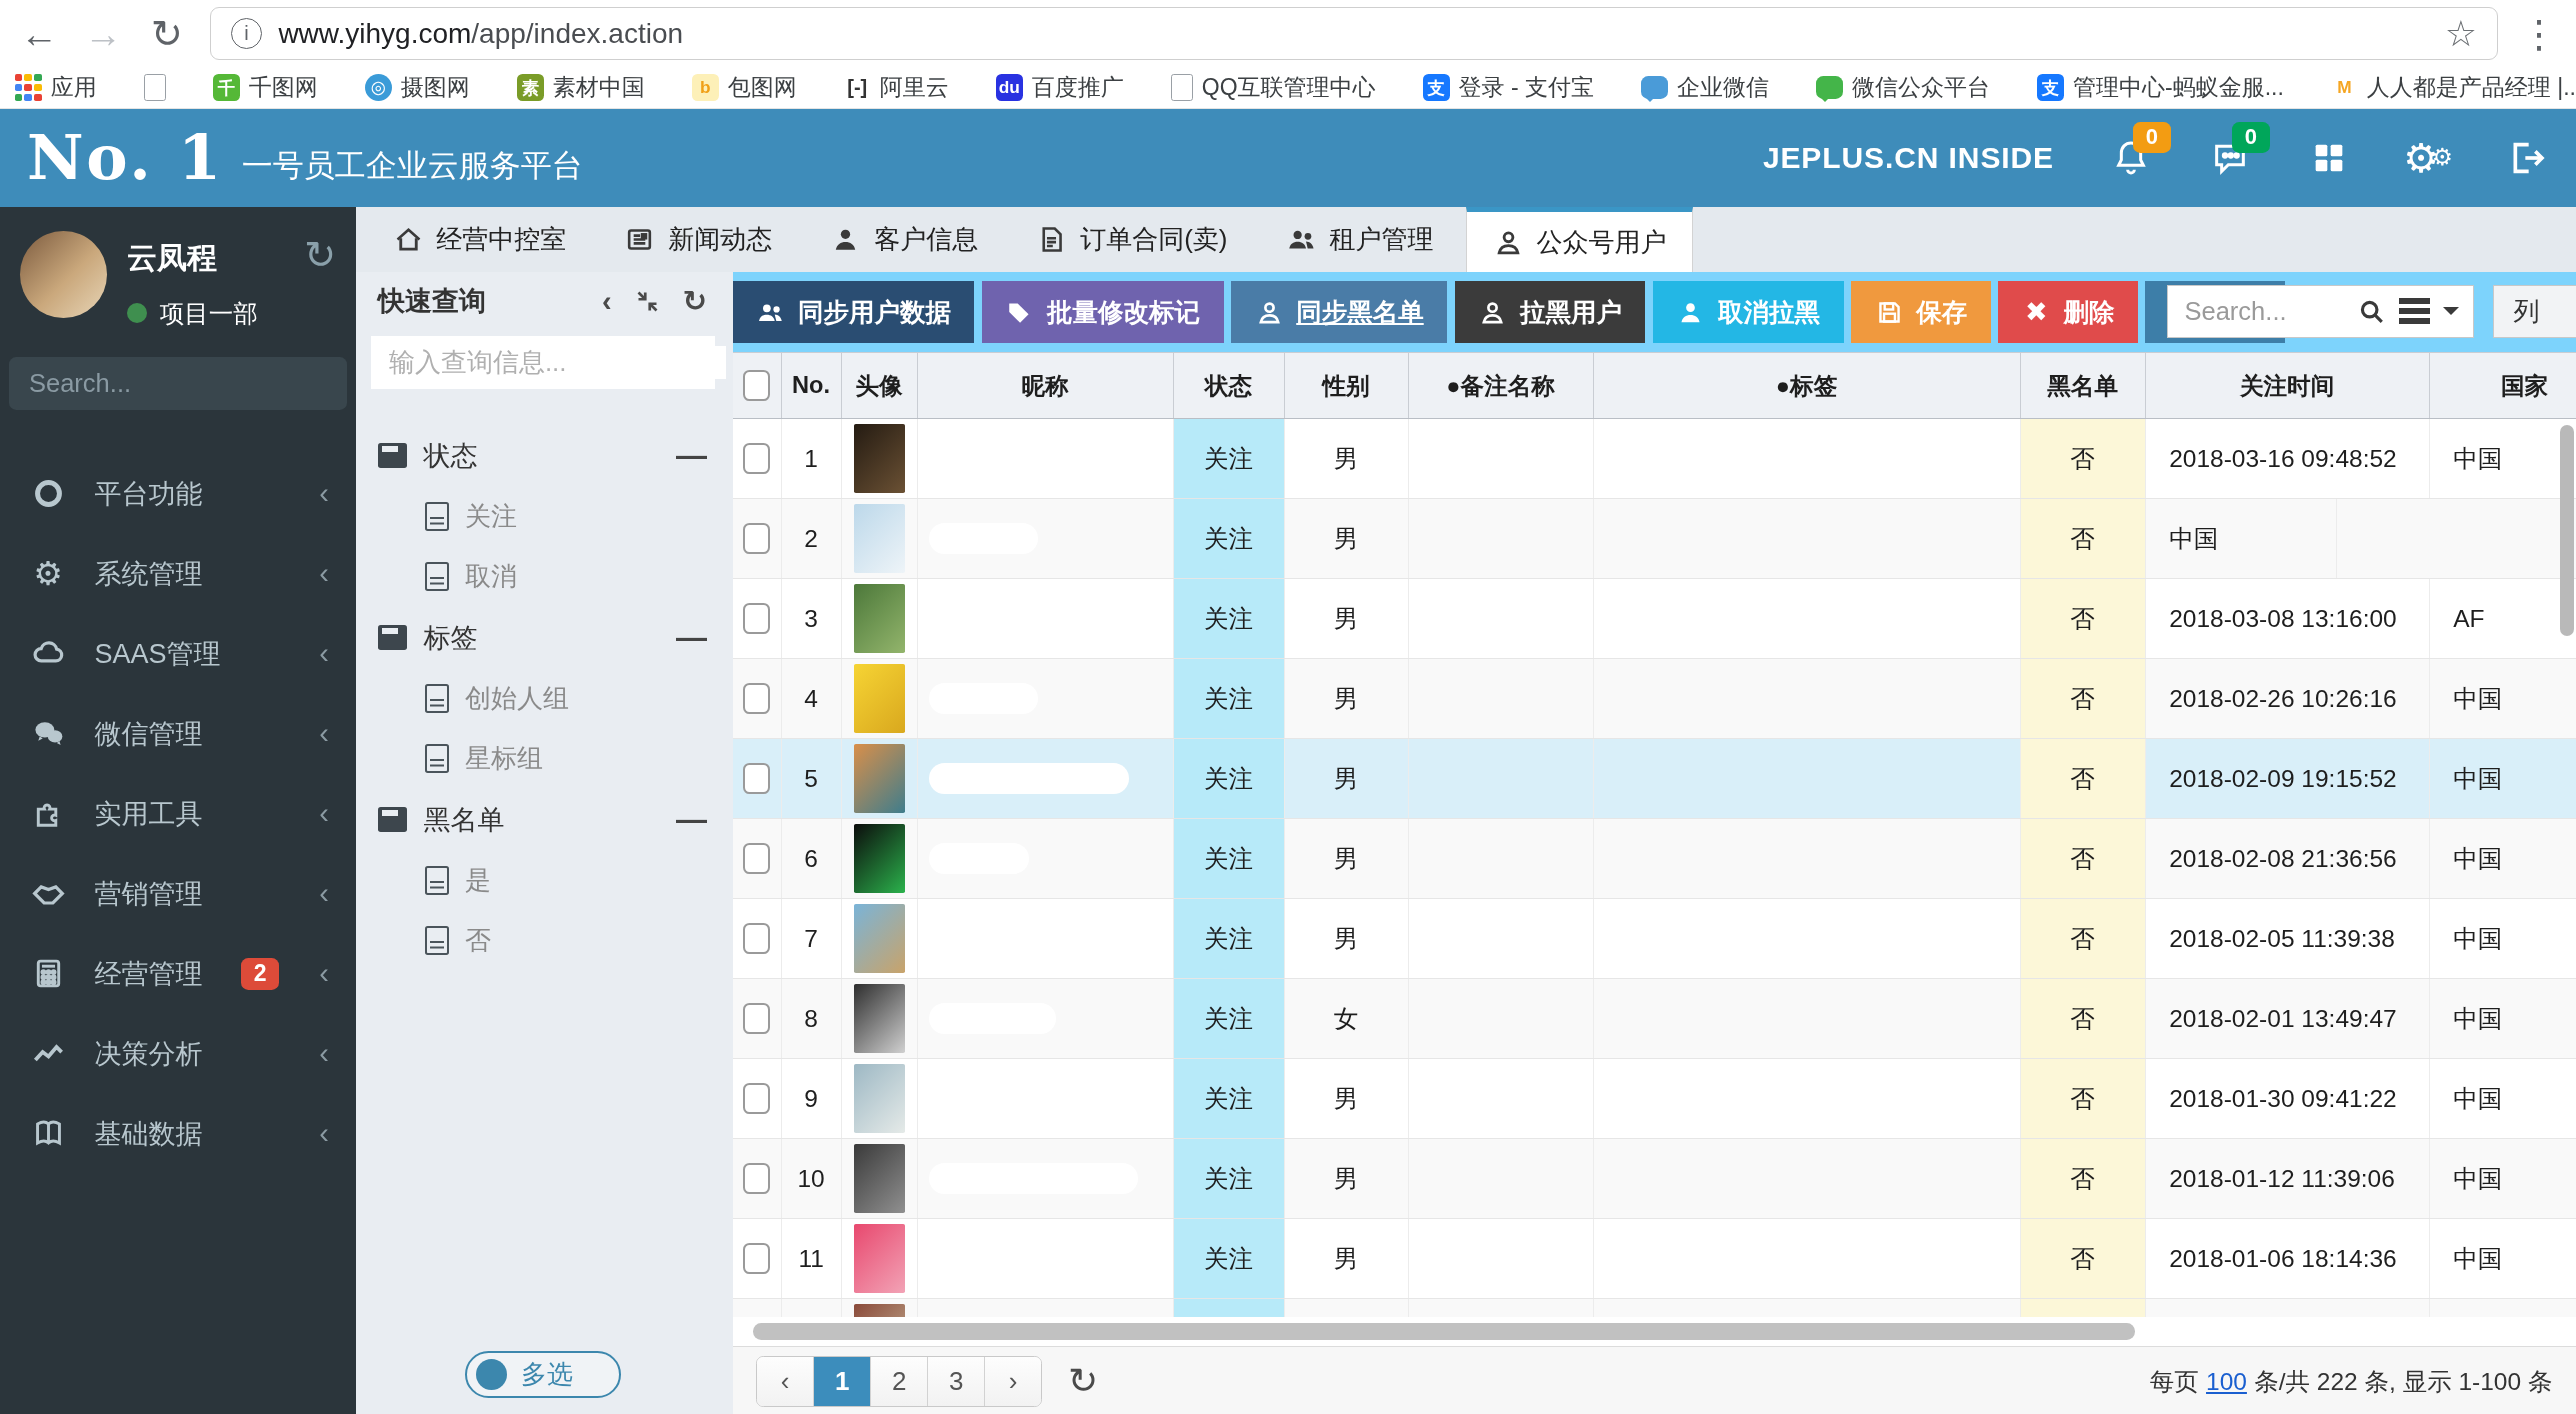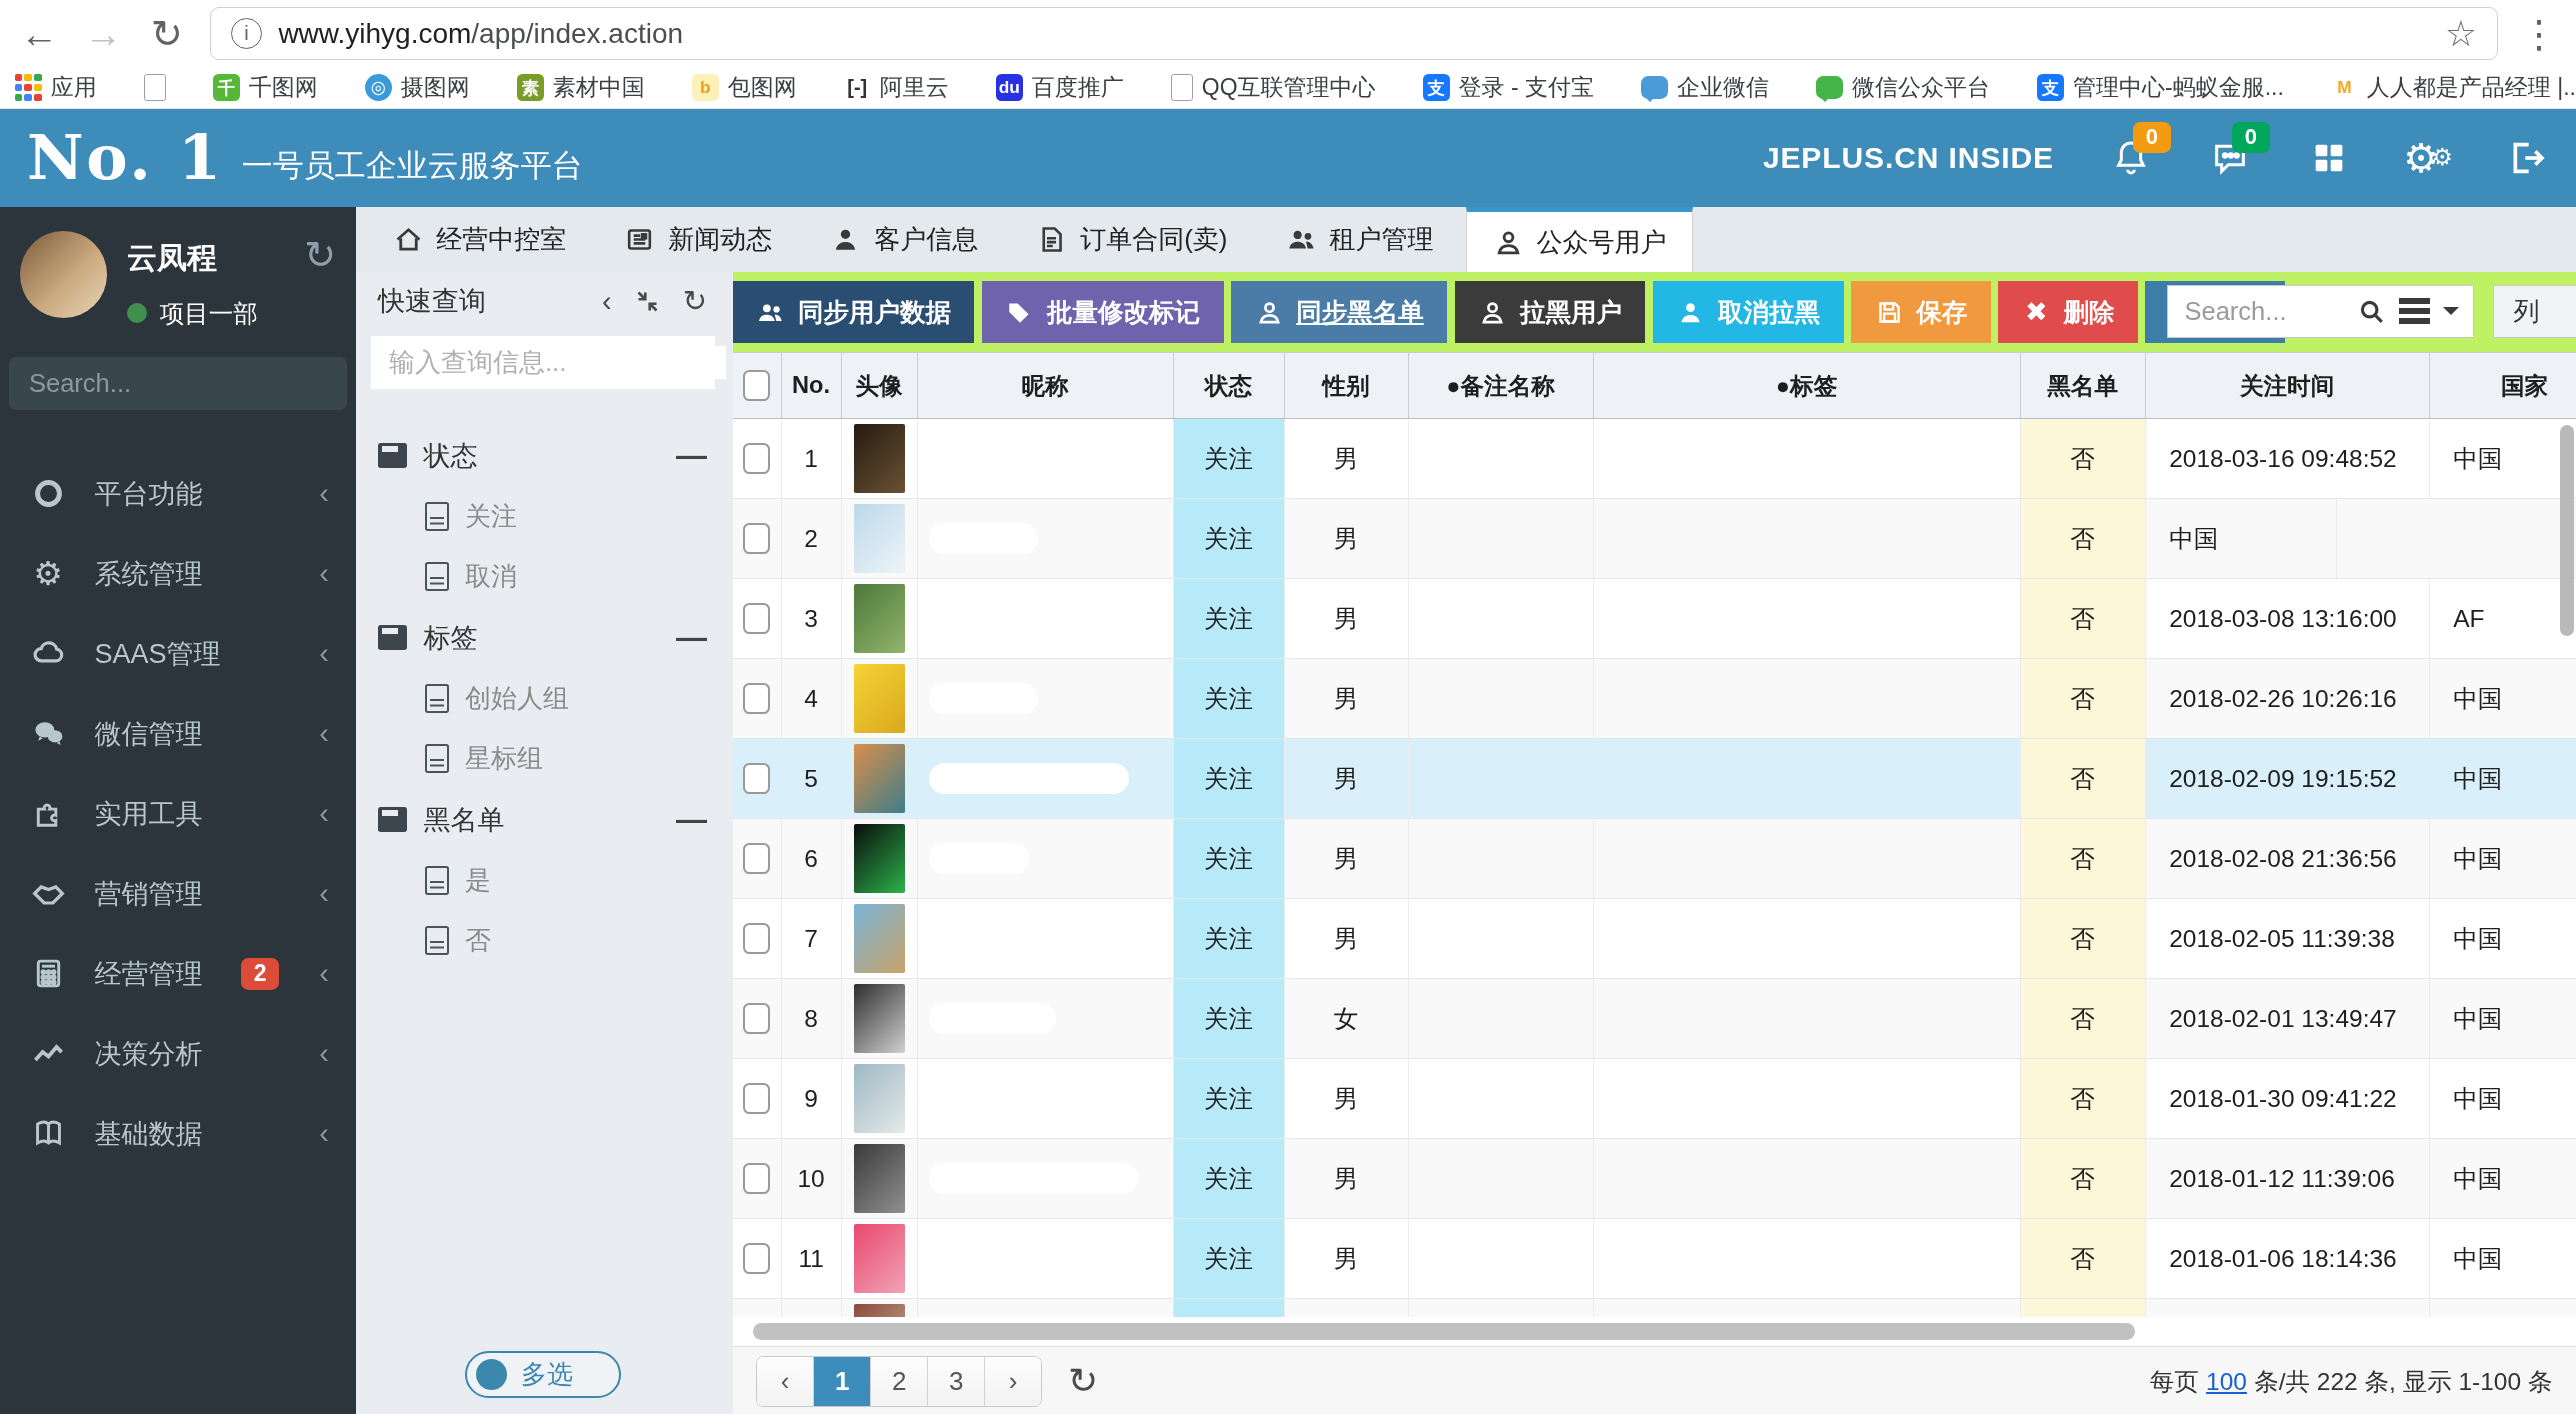--- a/index.html
+++ b/index.html
@@ -67,41 +67,41 @@
   
   .main{flex:1;display:flex;flex-direction:column;overflow:hidden;}
   .tabbar{height:65px;background:#e4e9ee;display:flex;align-items:stretch;padding-left:11px;gap:7.3px;flex:none;}
   .tab{display:flex;align-items:center;gap:12.7px;padding:0 25.5px;font-size:26px;color:#222;cursor:pointer;box-sizing:border-box;}
   .tab svg{width:31px;height:31px;flex:none;}
   .tab.active{background:#fff;border-top:5.5px solid #3a96c6;border-left:0.9px solid #d3d3d3;border-right:0.9px solid #d3d3d3;}
   .content{flex:1;display:flex;overflow:hidden;}
 
   
   .quick{width:373px;flex:none;display:flex;flex-direction:column;background:#e9edf2;box-sizing:border-box;}
-  .quick-head{height:58px;display:flex;align-items:center;padding:0 22px;font-size:27px;font-weight:normal;color:#333;text-align:center;}
+  .quick-head{height:58px;display:flex;align-items:center;padding:0 22px;font-size:27px;font-weight:bold;color:#333;text-align:center;}
   .quick-icons{margin-left:auto;display:flex;align-items:center;gap:22px;color:#4a4a4a;font-size:29px;}
   .quick-icons svg{width:27px;height:27px;}
   .quick-input{margin:5.5px 14.5px 0;height:53px;background:#fff;display:flex;align-items:center;padding:0 16.4px;box-sizing:border-box;}
   .quick-input input{flex:1;border:none;outline:none;font-size:26px;color:#333;font-family:inherit;}
   .quick-input input::placeholder{color:#b0b0b0;}
   .tree{margin-top:36px;padding:0 22px;}
   .tree-group{height:62px;display:flex;align-items:center;gap:16.4px;font-size:27px;color:#333;cursor:pointer;}
   .tree-minus{margin-left:auto;color:#444;font-weight:bold;font-size:31px;}
   .tree-item{height:60px;display:flex;align-items:center;gap:16.4px;padding-left:47px;font-size:26px;color:#8a8a8a;cursor:pointer;}
   .foldbox{width:29px;height:25.5px;background:#3d464d;border-radius:2.7px;position:relative;flex:none;}
   .foldbox:before{content:"";position:absolute;top:3.6px;left:3.6px;right:9px;height:5.5px;background:#e9edf2;}
   .file-ic{width:23.6px;height:29px;border:2.7px solid #4a545b;border-radius:2.7px;position:relative;flex:none;box-sizing:border-box;}
   .file-ic:before{content:"";position:absolute;left:2.7px;right:2.7px;top:12.7px;border-top:2.7px solid #4a545b;box-shadow:0 5.5px 0 #4a545b;}
   .multi{margin-top:auto;margin-bottom:16.4px;align-self:center;width:156px;height:47px;border:2.7px solid #3c87ad;border-radius:25.5px;display:flex;align-items:center;gap:14.5px;padding:0 9px;background:#f0f3f6;cursor:pointer;box-sizing:border-box;}
   .multi-dot{width:31px;height:31px;border-radius:50%;background:#3c87ad;flex:none;}
   .multi-label{color:#3c87ad;font-size:26px;}
 
   
   .grid-panel{flex:1;margin-left:3.6px;display:flex;flex-direction:column;background:#fff;overflow:hidden;}
-  .toolbar{height:80px;background:#bef264;display:flex;align-items:center;padding:0;gap:7.3px;position:relative;flex:none;overflow:hidden;}
+  .toolbar{height:80px;background:#7dd3fc;display:flex;align-items:center;padding:0;gap:7.3px;position:relative;flex:none;overflow:hidden;}
   .tbtn{height:62px;display:flex;align-items:center;justify-content:center;gap:12.7px;color:#fff;font-size:25.5px;font-weight:bold;padding:0 23.6px;cursor:pointer;flex:none;}
   .tbtn svg{width:29px;height:29px;}
   .tbtn .xg{font-size:27px;line-height:1;}
   .tb-search{position:absolute;right:102px;top:12.7px;width:307px;height:53px;background:#fff;border:1.8px solid #c8c8c8;display:flex;align-items:center;padding:0 14.5px;gap:12.7px;box-sizing:border-box;}
   .tb-search input{flex:1;min-width:0;border:none;outline:none;font-size:25.5px;color:#333;font-family:inherit;}
   .tb-search input::placeholder{color:#9a9a9a;}
   .tb-search svg{width:29px;height:29px;color:#3a3a3a;flex:none;}
   .bars-ic{display:flex;flex-direction:column;gap:3.6px;}
   .bars-ic i{width:31px;height:6.4px;background:#3a3a3a;display:block;}
   .caret-down{width:0;height:0;border:8.2px solid transparent;border-top-color:#3a3a3a;margin-top:7.3px;}

